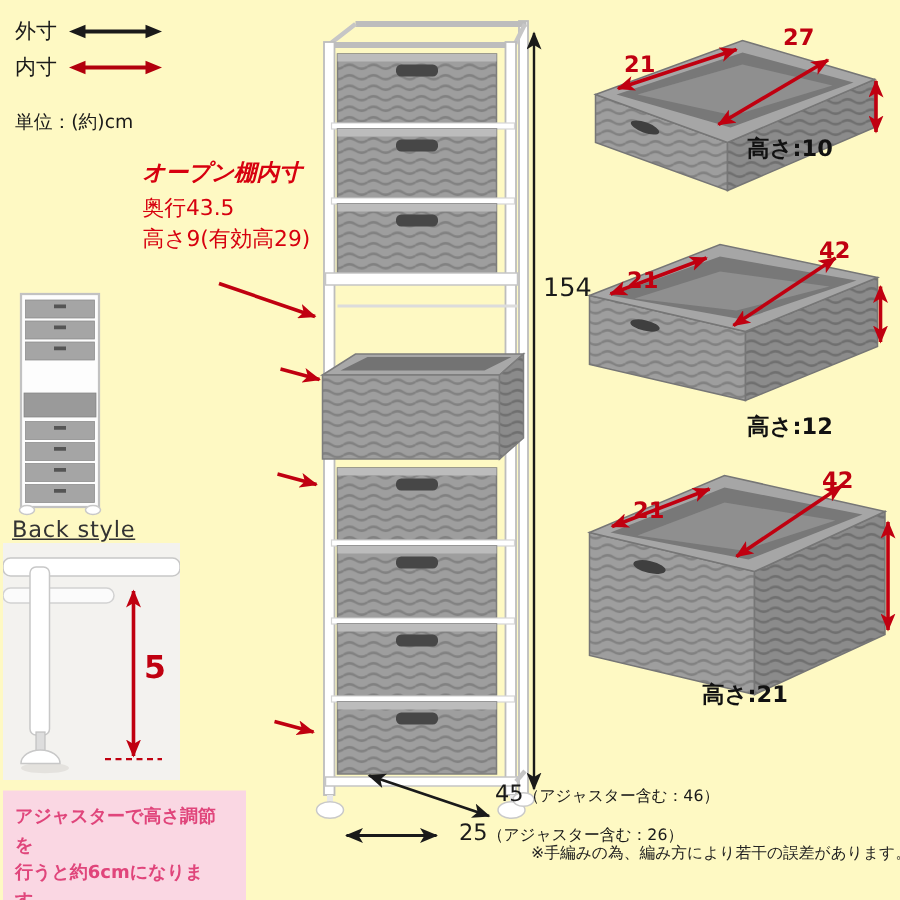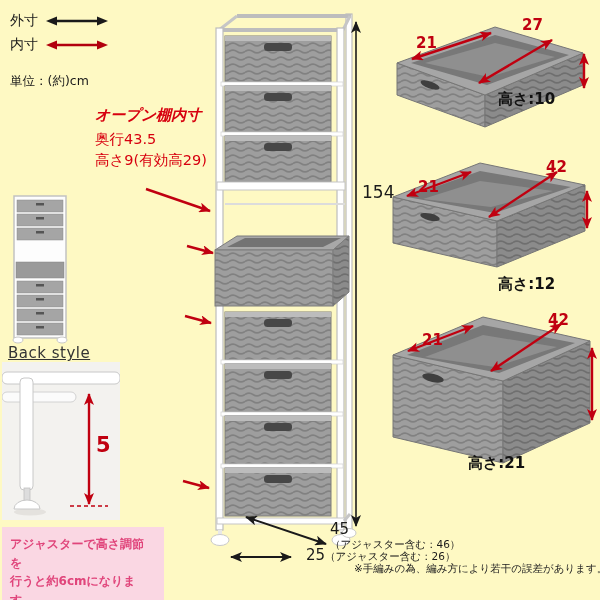--- a/index.html
+++ b/index.html
@@ -224,21 +224,21 @@
     <polygon points="8,50 118,76 118,158 8,132" fill="url(#weaveL)" stroke="#767676"></polygon>
     <polygon points="118,76 205,36 205,118 118,158" fill="url(#weaveD)" stroke="#767676"></polygon>
     <polygon points="8,50 98,12 205,36 118,76" fill="#a6a6a6" stroke="#767676"></polygon>
     <polygon points="22,50 98,20 190,38 114,68" fill="#787878"></polygon>
     <polygon points="40,52 98,30 172,42 110,62" fill="#8f8f8f"></polygon>
     <ellipse cx="48" cy="73" rx="11" ry="4" fill="#3f3f3f" transform="rotate(13 48 73)"></ellipse>
   </svg>
 
   <div class="dim-black" style="left:362px; top:182px;">154</div>
 
-  <div class="dim-row" style="left:330px; top:520px;flex-direction:column;">
+  <div class="dim-row" style="left:330px; top:520px;">
     <span class="num">45</span>
     <span class="small">（アジャスター含む：46）</span>
   </div>
   <div class="dim-row" style="left:306px; top:546px;">
     <span class="num">25</span>
     <span class="small">（アジャスター含む：26）</span>
   </div>
 
   <div class="dim-red" style="left:416px; top:34px;">21</div>
   <div class="dim-red" style="left:522px; top:16px;">27</div>

